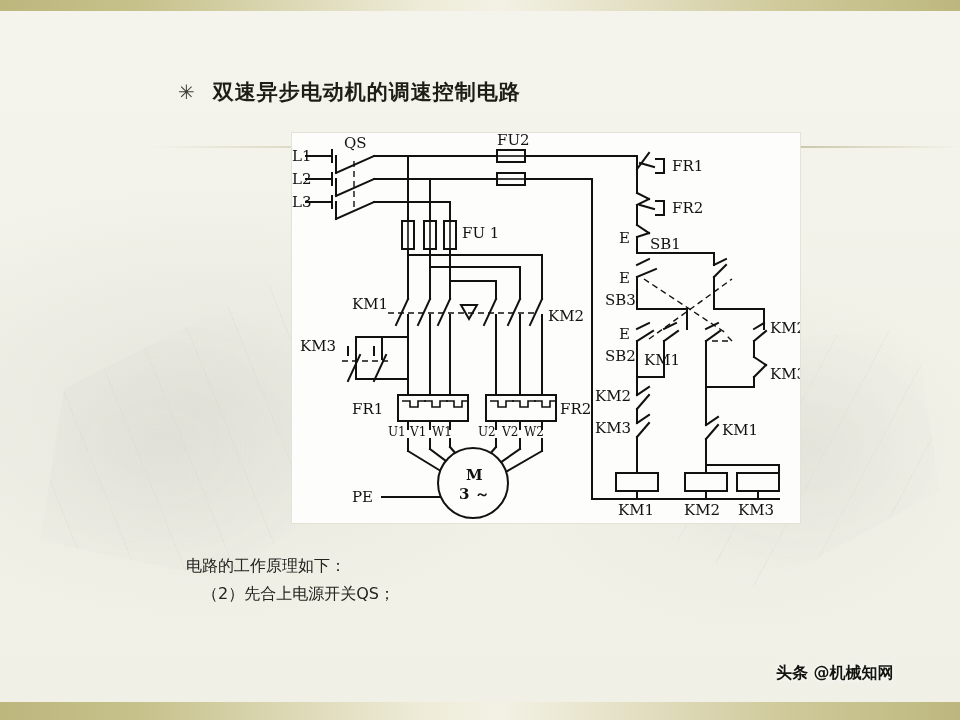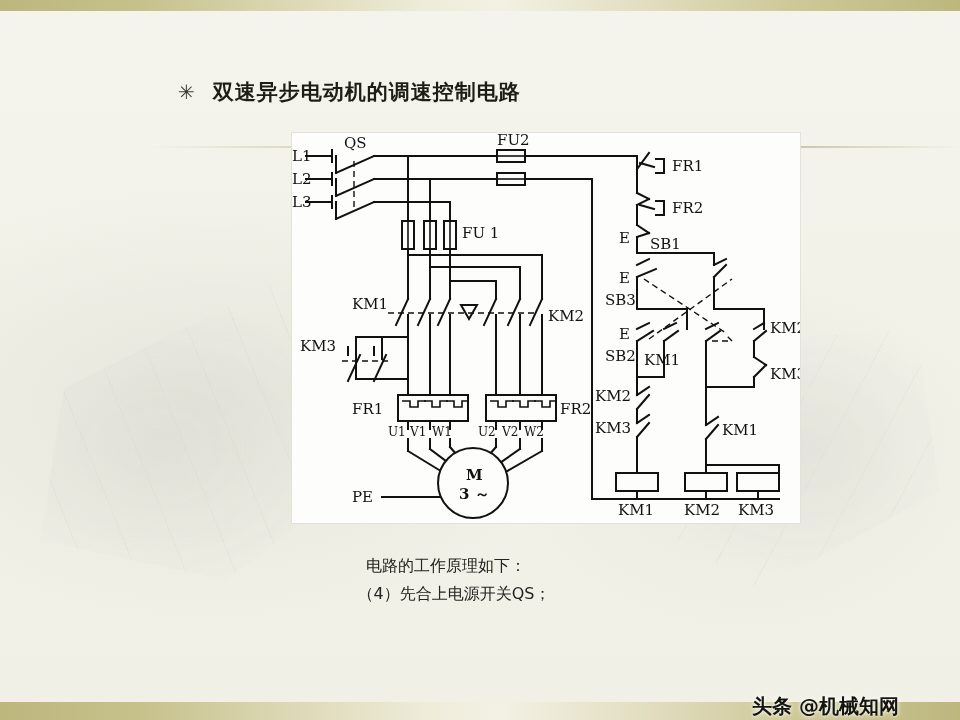--- a/index.html
+++ b/index.html
@@ -67,31 +67,30 @@
   #diagram-panel{
     position:absolute;left:292px;top:133px;width:508px;height:390px;
     background:#fdfdfb;
     box-shadow:0 0 0 1px rgba(225,225,215,.9);
   }
   #diagram-svg{display:block;width:508px;height:390px;}
   
   #body-text{
     position:absolute;left:186px;top:552px;width:520px;
     font-family:"DejaVu Sans","Liberation Sans",sans-serif;
-    font-size:16px;color:#232320;line-height:1.75;text-align:center;
+    font-size:16px;color:#232320;line-height:1.75;
   }
   #body-line-2{padding-left:16px;}
   
   #watermark{
-    position:absolute;left:752px;top:663px;
+    position:absolute;left:776px;top:663px;
     font-family:"DejaVu Sans","Liberation Sans",sans-serif;
-    font-size:20px;font-weight:bold;color:#15150f;
+    font-size:16px;font-weight:bold;color:#15150f;
     text-shadow:0 0 3px rgba(255,255,255,.95),0 0 6px rgba(255,255,255,.8);
     white-space:nowrap;
-    margin-top:30px;
   }
   
   .wire{stroke:#111;stroke-width:2;fill:none;stroke-linecap:square;}
   .wire-thin{stroke:#111;stroke-width:1.6;fill:none;}
   .dash{stroke:#111;stroke-width:1.4;fill:none;stroke-dasharray:6 4;}
   .box{stroke:#111;stroke-width:2;fill:#fdfdfb;}
   .lbl{font-family:"DejaVu Serif","Liberation Serif",serif;font-size:15px;fill:#111;}
   .lbl-s{font-family:"DejaVu Serif","Liberation Serif",serif;font-size:12px;fill:#111;}
   .lbl-b{font-family:"DejaVu Serif","Liberation Serif",serif;font-size:15px;fill:#111;font-weight:bold;}
 </style>
@@ -429,18 +428,18 @@
         <rect class="box" x="445" y="340" width="42" height="18"></rect>
         <line class="wire" x1="466" y1="358" x2="466" y2="366"></line>
         <text class="lbl" x="446" y="382">KM3</text>
       </g>
 
     </svg>
   </div>
 
   <div id="body-text">
     <div id="body-line-1">电路的工作原理如下：</div>
-    <div id="body-line-2">（4）先合上电源开关QS；</div>
+    <div id="body-line-2">（2）先合上电源开关QS；</div>
   </div>
 
   <div id="watermark">头条 @机械知网</div>
 
 </div>
 
 </body></html>

